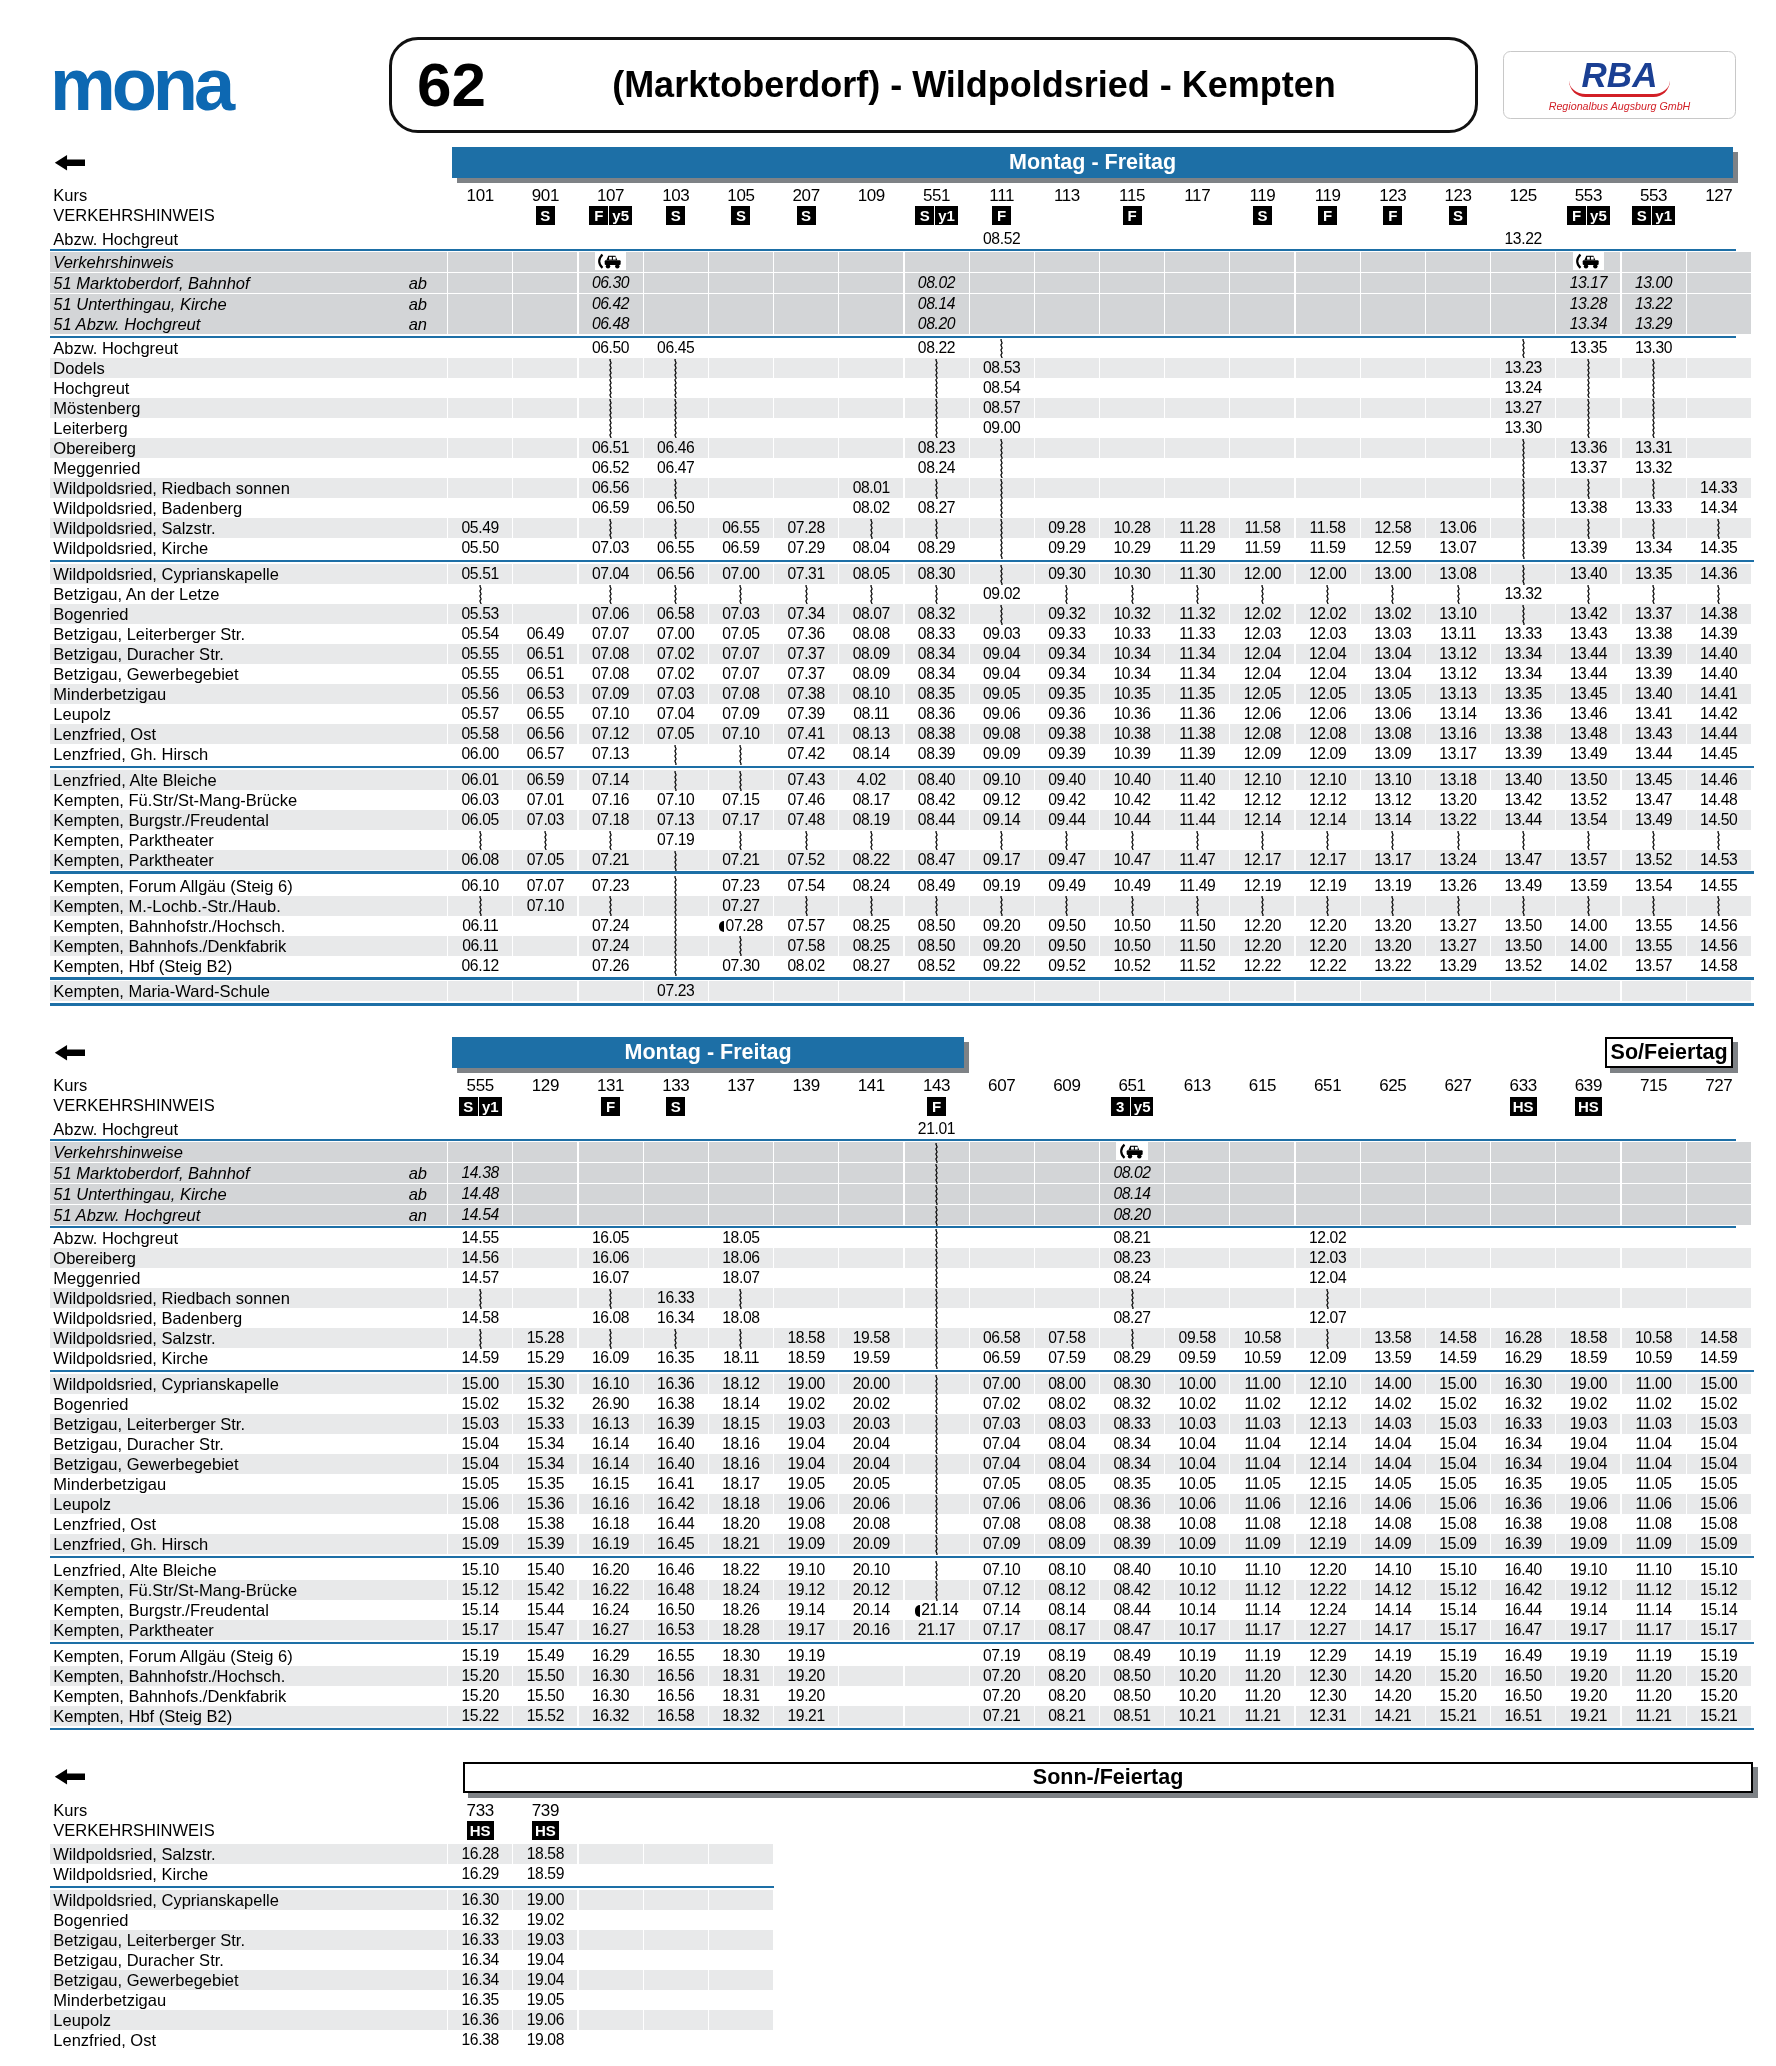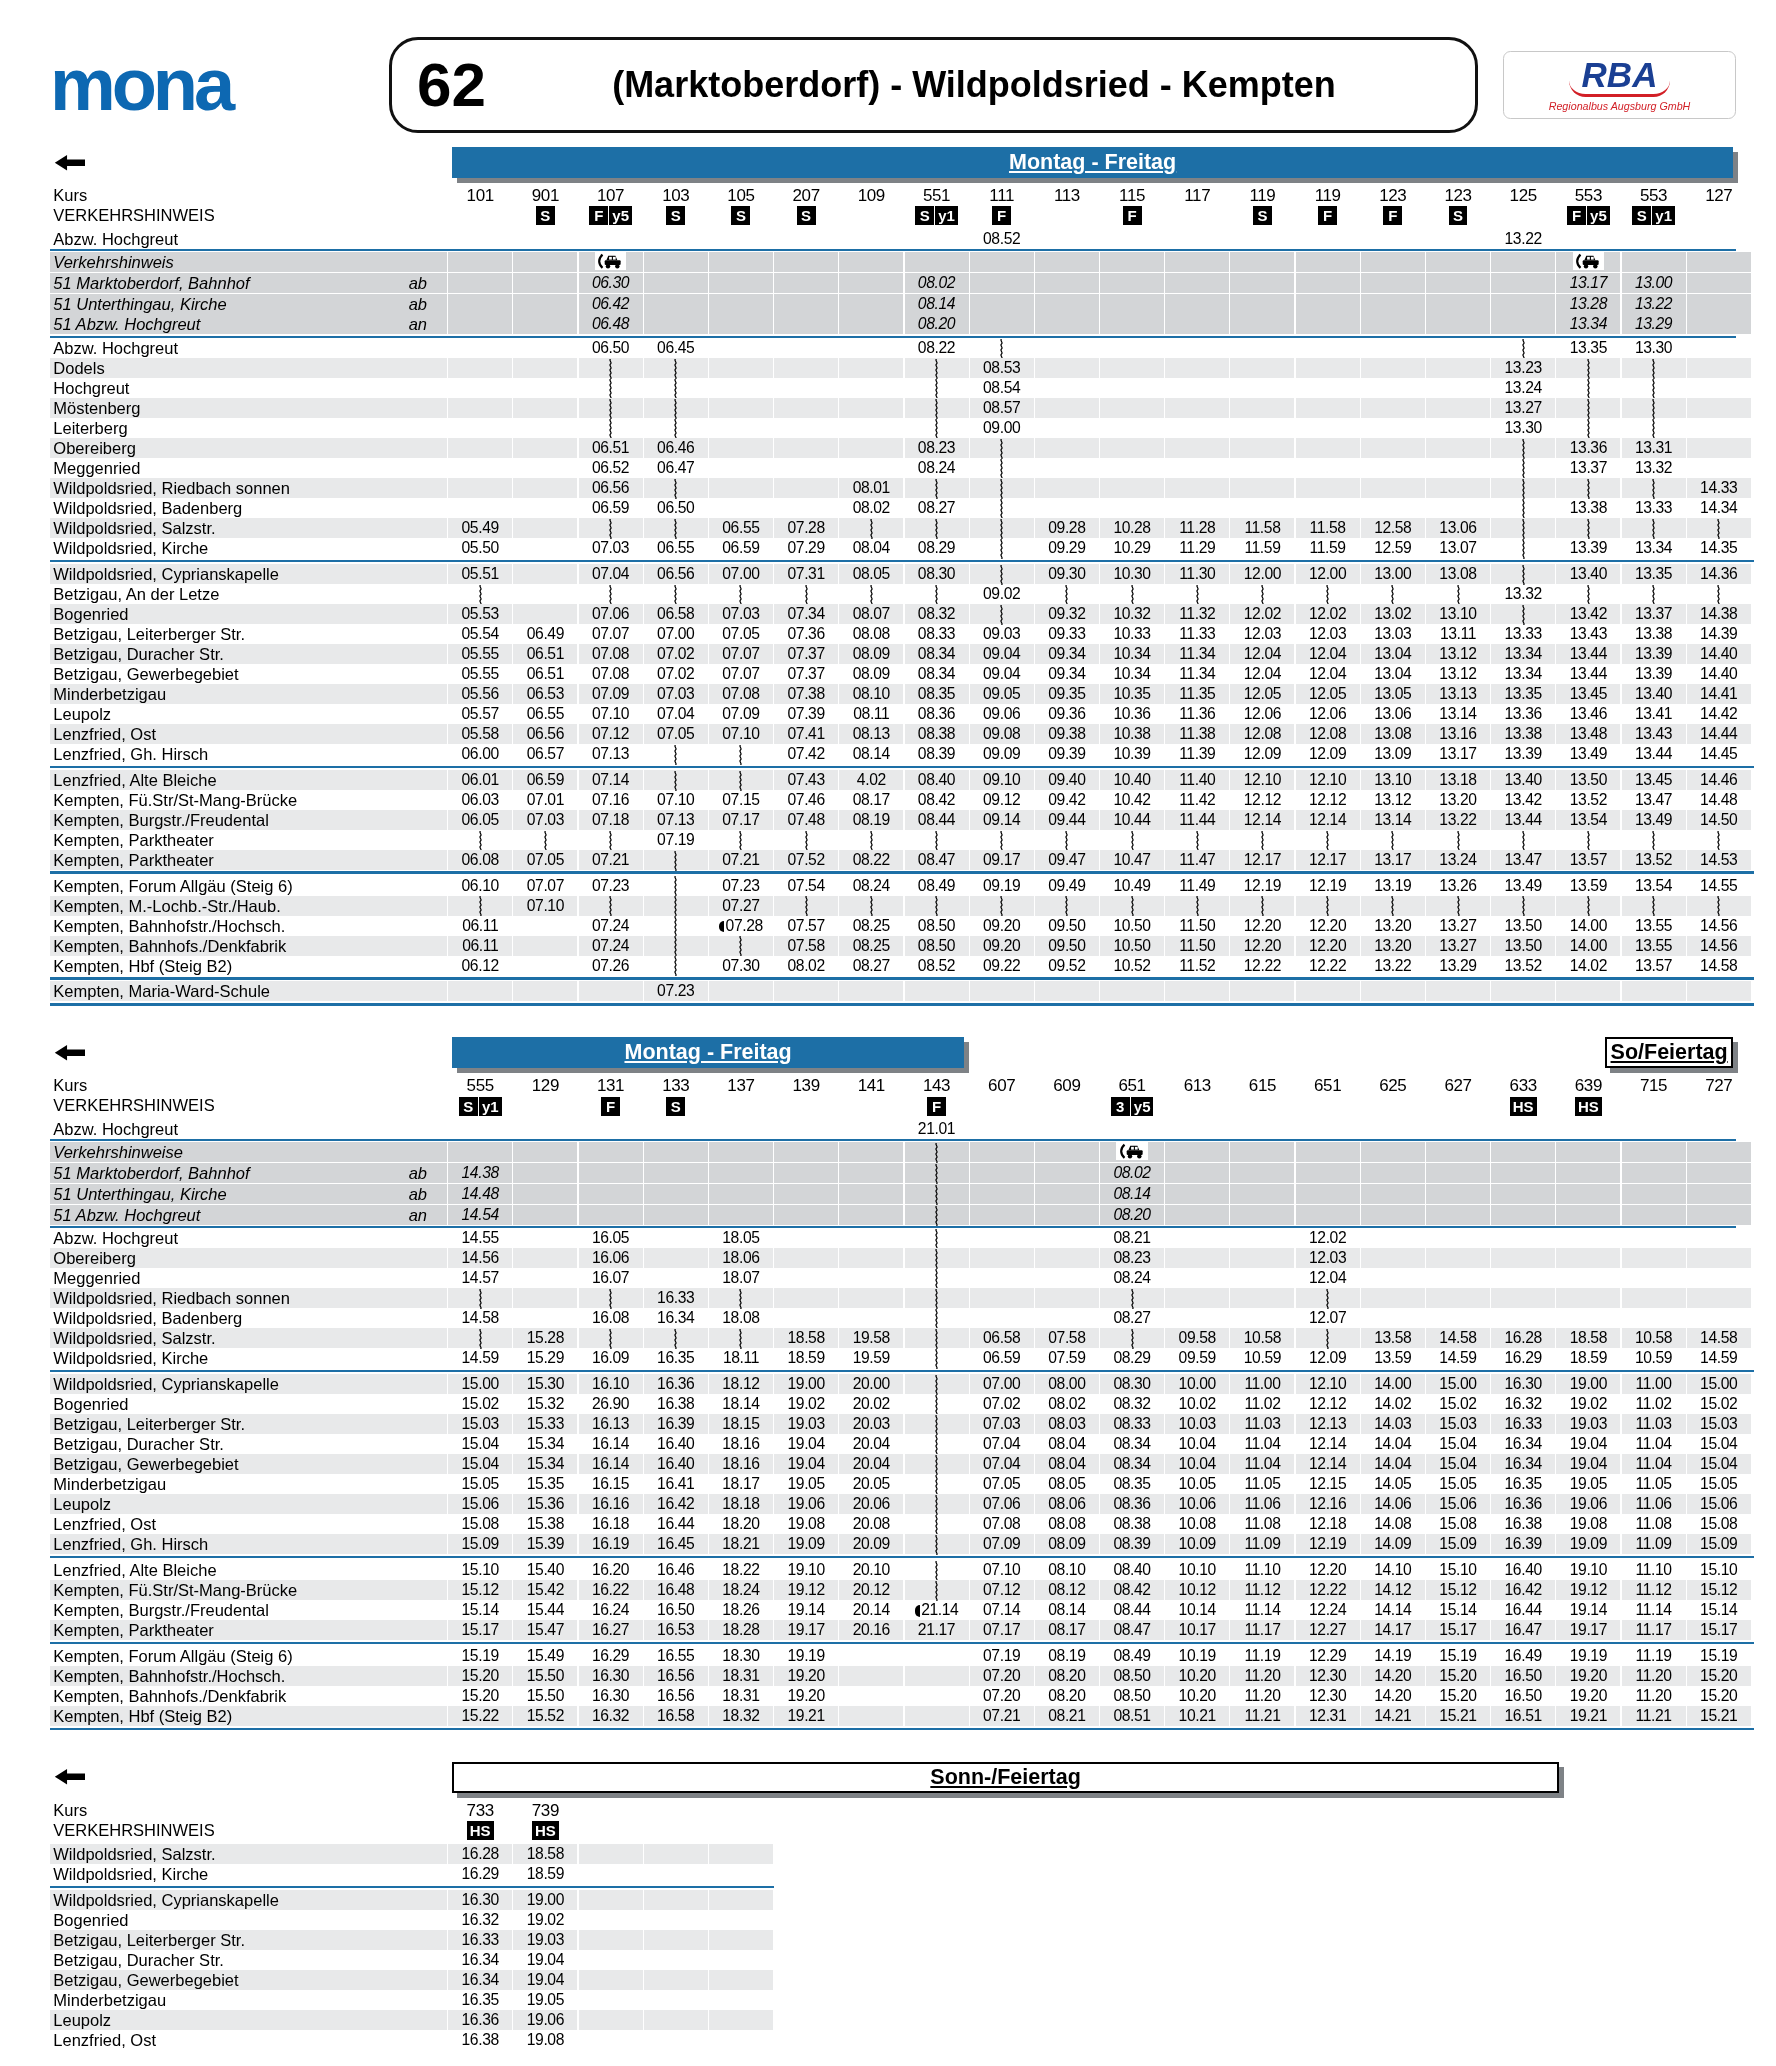--- a/index.html
+++ b/index.html
@@ -14,21 +14,21 @@
   .routetitle{font-size:36px;font-weight:bold;flex:1;text-align:center;padding-right:50px;}
   .rbalogo{width:231px;height:66px;border:1.2px solid #c8c8c8;border-radius:7.4px;display:flex;flex-direction:column;justify-content:center;align-items:center;background:#fff;}
   .rbalogo .rba{font-size:35px;font-weight:900;font-style:italic;color:#1a3f93;line-height:35px;border-bottom:3.3px solid #d21f26;padding:0 12.4px 1.7px 12.4px;border-radius:0 0 16.5px 16.5px;}
   .rbalogo .rbasub{font-size:10.7px;color:#d21f26;font-style:italic;margin-top:3.3px;}
 
   
   .tsection{margin-bottom:29px;}
   .thead{display:flex;align-items:center;height:36px;margin-bottom:5.8px;}
   .arrowbox{width:398px;display:flex;align-items:center;padding-left:4.1px;}
   .bars{position:relative;width:1281px;height:31px;}
-  .bar{position:absolute;top:0;height:31px;display:flex;align-items:center;justify-content:center;font-weight:bold;font-size:21.5px;box-sizing:border-box;text-decoration:underline;}
+  .bar{position:absolute;top:0;height:31px;display:flex;align-items:center;justify-content:center;font-weight:bold;font-size:21.5px;box-sizing:border-box;}
   .bar.blue{background:#1d6fa6;color:#fff;box-shadow:5px 5px 0 #7e8286;}
   .bar.gray{background:#73777b;color:#fff;box-shadow:5px 5px 0 #7e8286;}
   .bar.box{background:#fff;border:2.5px solid #000;color:#000;box-shadow:5px 5px 0 #7e8286;}
 
   .trow{display:grid;column-gap:1.2px;align-items:center;}
   .trow .st{display:flex;align-items:baseline;font-size:16.5px;height:20px;line-height:20px;padding-left:3.3px;white-space:nowrap;overflow:hidden;}
   .trow .st .lbl{flex:1;}
   .trow .st .sfx{font-style:italic;margin-right:20px;}
   .trow .tc{text-align:center;font-size:15.7px;height:20px;line-height:20px;letter-spacing:-0.4px;white-space:nowrap;}
   .trow.g .st,.trow.g .tc{background:#e8e9ea;}
@@ -2298,21 +2298,21 @@
       <div class="sep" style="width:1704px"></div>
     </div>
   <div class="tsection">
       <div class="thead">
         <div class="arrowbox">
           <svg width="31" height="17.4" viewBox="0 0 76 42">
             <path d="M76 13 H32 V2 L2 21 L32 40 V29 H76 Z" fill="#000"></path>
           </svg>
         </div>
         <div class="bars">
-          <div class="bar box" style="left:0px;width:1107px">Sonn-/Feiertag</div>
+          <div class="bar box" style="left:11px;width:1290px">Sonn-/Feiertag</div>
         </div>
       </div>
       <div class="trow khead" style="grid-template-columns:397px repeat(5,64px)">
         <div class="st">
           <span class="kurslabel">Kurs</span>
           <span class="vhlabel">VERKEHRSHINWEIS</span>
         </div>
         <div>
           <div class="knum">733</div>
           <div class="kbadges">

